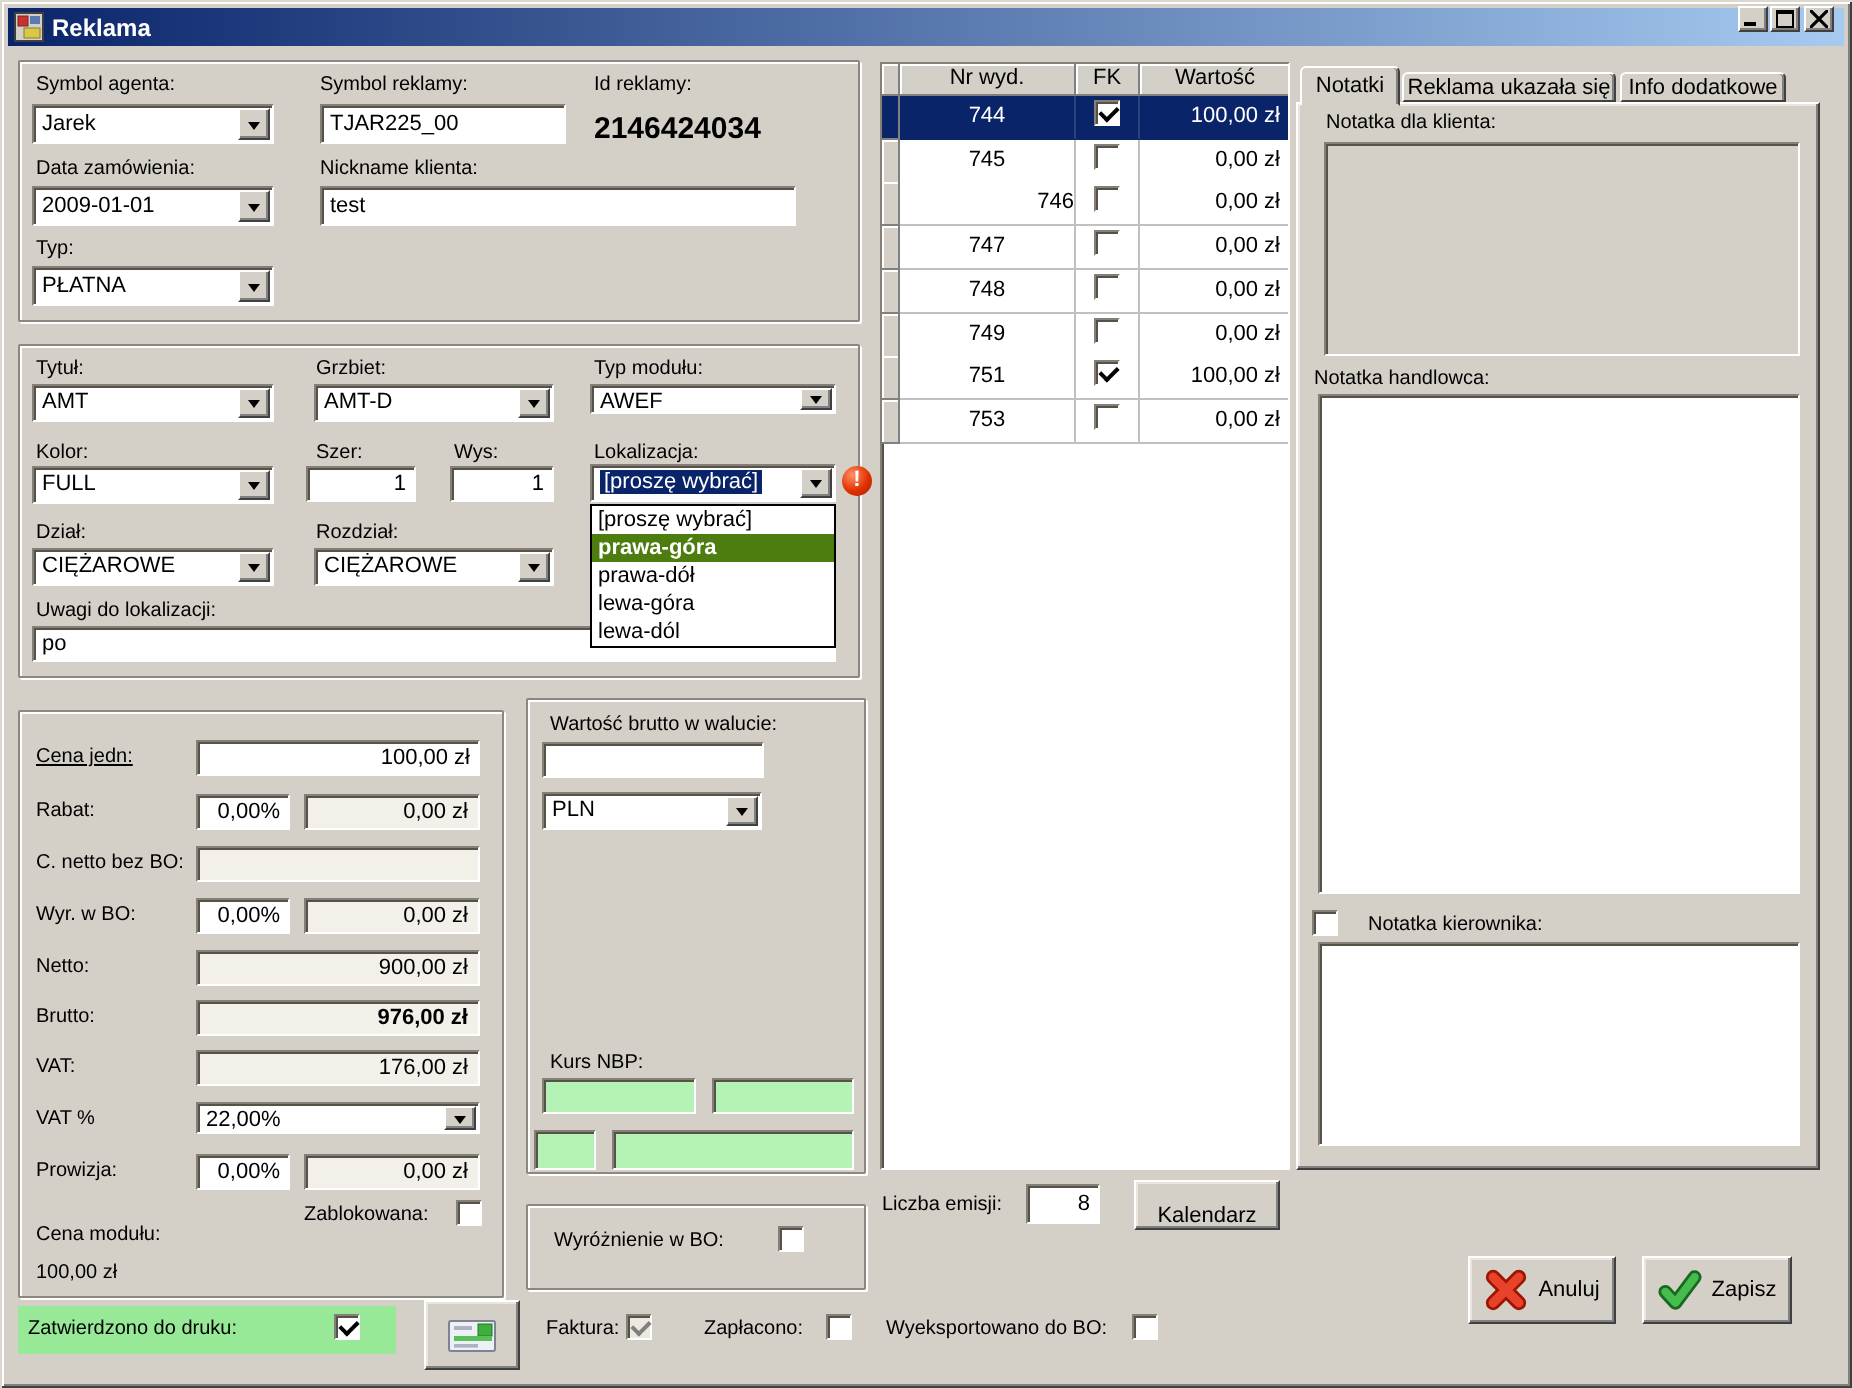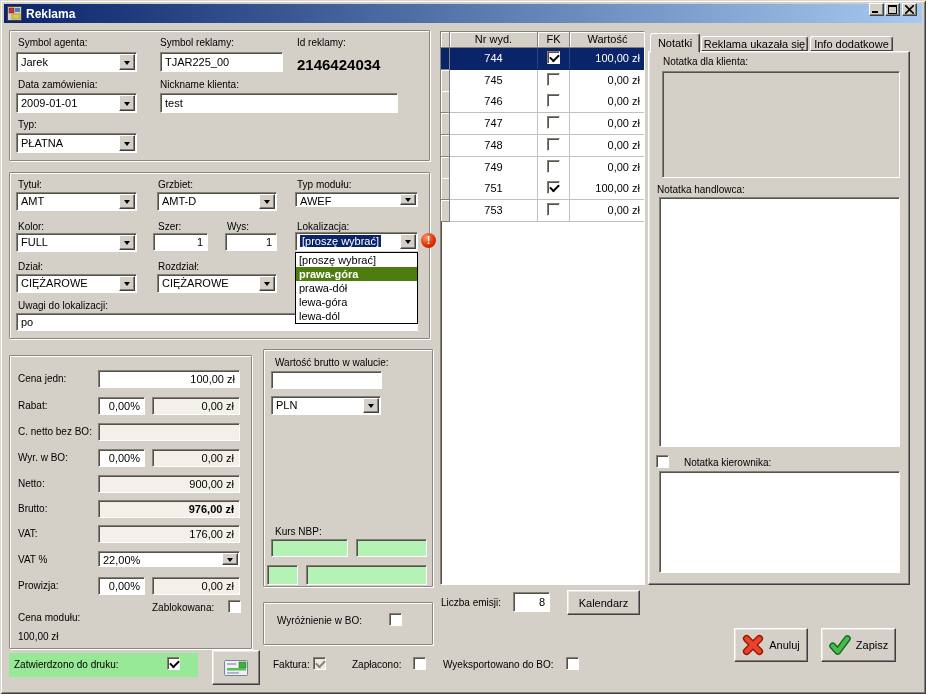--- a/index.html
+++ b/index.html
@@ -228,21 +228,21 @@
   <div class="combo" style="left:157px; top:274px; width:120px; height:19px;">
     <span class="combo-text">CIĘŻAROWE</span>
     <span class="combo-btn">
         <span class="arrow"></span>
       </span>
   </div>
   <span class="lbl" style="left:18px; top:300px;">Uwagi do lokalizacji:</span>
   <input class="tb" style="left: 16px; top: 313px; width: 402px; height: 18px;" value="po">
 
   <div class="gb" style="left:9px; top:355px; width:243px; height:294px;"></div>
-  <span class="lbl" style="left:18px; top:373px;">Cena jedn:</span>
+  <span class="lbl" style="left:18px; top:373px;text-decoration:underline;">Cena jedn:</span>
   <input class="tb right" style="left: 98px; top: 370px; width: 142px; height: 18px;" value="100,00 zł">
   <span class="lbl" style="left:18px; top:400px;">Rabat:</span>
   <input class="tb right" style="left: 98px; top: 397px; width: 47px; height: 18px;" value="0,00%">
   <div class="ro" style="left:152px; top:397px; width:88px; height:18px;">0,00 zł</div>
   <span class="lbl" style="left:18px; top:426px;">C. netto bez BO:</span>
   <div class="ro" style="left:98px; top:423px; width:142px; height:18px;"></div>
   <span class="lbl" style="left:18px; top:452px;">Wyr. w BO:</span>
   <input class="tb right" style="left: 98px; top: 449px; width: 47px; height: 18px;" value="0,00%">
   <div class="ro" style="left:152px; top:449px; width:88px; height:18px;">0,00 zł</div>
   <span class="lbl" style="left:18px; top:478px;">Netto:</span>
@@ -318,21 +318,21 @@
           <div class="g-c" style="left: 129px; width: 76px; text-align: right; padding-right: 5px;">100,00 zł</div>
         </div>
         <div class="grid-row" style="top: 38px;">
           <div class="g-rh"></div>
           <div class="g-c" style="left: 9px; width: 88px; text-align: center;">745</div>
           <div class="g-c" style="left: 97px; width: 32px; text-align: center;"><span class="cb g-cb"></span></div>
           <div class="g-c" style="left: 129px; width: 76px; text-align: right; padding-right: 5px;">0,00 zł</div>
         </div>
         <div class="grid-row" style="top: 59px;">
           <div class="g-rh"></div>
-          <div class="g-c" style="left: 9px; width: 88px; text-align: center;">746</div>
+          <div class="g-c" style="left: 9px; width: 88px; text-align: right;">746</div>
           <div class="g-c" style="left: 97px; width: 32px; text-align: center;"><span class="cb g-cb"></span></div>
           <div class="g-c" style="left: 129px; width: 76px; text-align: right; padding-right: 5px;">0,00 zł</div>
         </div>
         <div class="grid-row" style="top: 81px;">
           <div class="g-rh"></div>
           <div class="g-c" style="left: 9px; width: 88px; text-align: center;">747</div>
           <div class="g-c" style="left: 97px; width: 32px; text-align: center;"><span class="cb g-cb"></span></div>
           <div class="g-c" style="left: 129px; width: 76px; text-align: right; padding-right: 5px;">0,00 zł</div>
         </div>
         <div class="grid-row" style="top: 103px;">
@@ -357,21 +357,21 @@
           <div class="g-rh"></div>
           <div class="g-c" style="left: 9px; width: 88px; text-align: center;">753</div>
           <div class="g-c" style="left: 97px; width: 32px; text-align: center;"><span class="cb g-cb"></span></div>
           <div class="g-c" style="left: 129px; width: 76px; text-align: right; padding-right: 5px;">0,00 zł</div>
         </div>
       </div>
   </div>
 
   <span class="lbl" style="left:441px; top:597px;">Liczba emisji:</span>
   <input class="tb right" style="left: 513px; top: 592px; width: 37px; height: 20px;" value="8">
-  <div class="btn" style="left:567px; top:590px; width:73px; height:25px;">
+  <div class="btn" style="left:567px; top:590px; width:73px; height:25px;align-items:flex-end;">
     <span>Kalendarz</span>
   </div>
 
   <div class="tab" style="left:650px; top:33px; width:50px; height:20px; line-height:18px;">Notatki</div>
   <div class="tab inactive" style="left:701px; top:36px; width:107px; height:15px; line-height:14px;">Reklama ukazała się</div>
   <div class="tab inactive" style="left:810px; top:36px; width:83px; height:15px; line-height:14px;">Info dodatkowe</div>
   <div class="panel" style="left:648px; top:51px; width:262px; height:534px;"></div>
 
   <span class="lbl" style="left:663px; top:56px; z-index:4;">Notatka dla klienta:</span>
   <div class="note gray" style="left:662px; top:71px; width:238px; height:107px; z-index:4;"></div>

